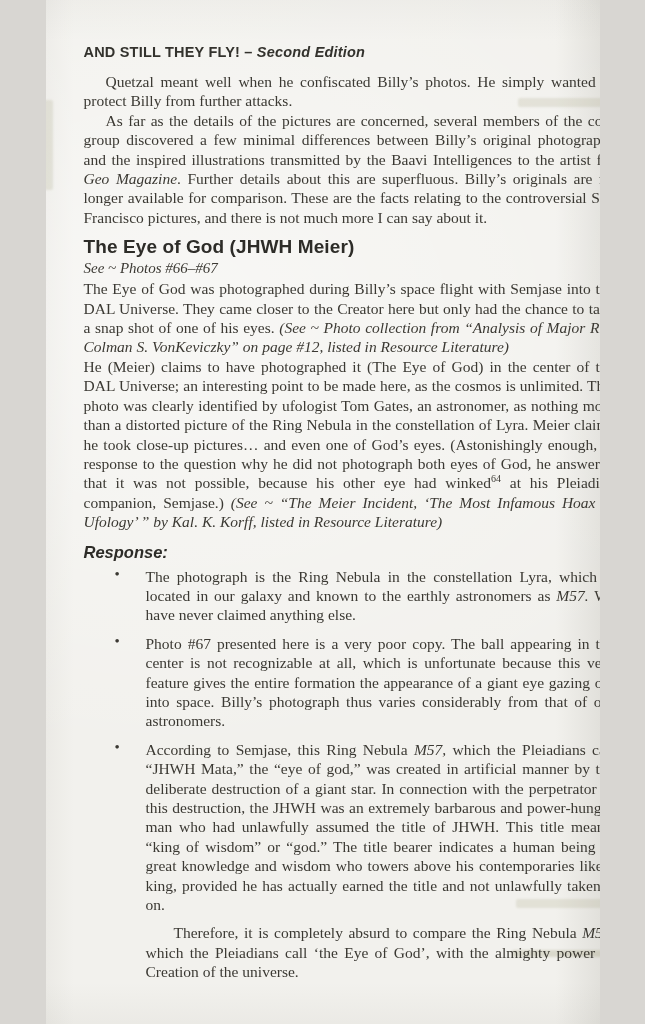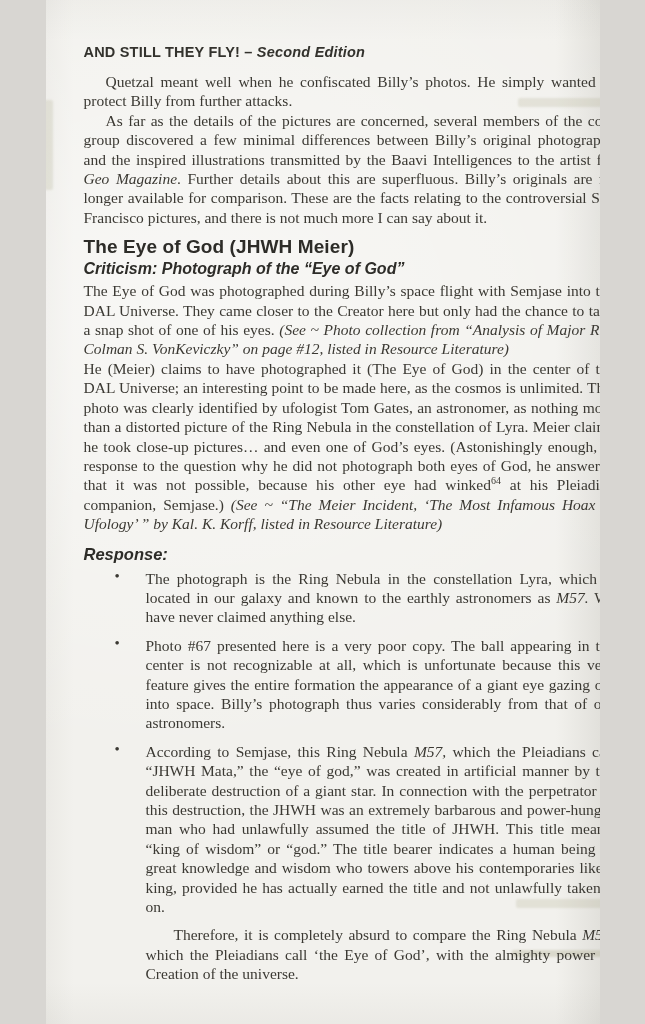--- a/index.html
+++ b/index.html
@@ -82,21 +82,21 @@
   <div class="bl soft" style="left:-2px;  top:100px; width:9px;   height:90px;"></div>
 
   <div class="content">
 
     <div class="running-head"><span>AND STILL THEY FLY! – </span><i>Second Edition</i></div>
 
     <p class="body indent">Quetzal meant well when he confiscated Billy’s photos. He simply wanted to protect Billy from further attacks.</p>
     <p class="body indent">As far as the details of the pictures are concerned, several members of the core group discovered a few minimal differences between Billy’s original photographs and the inspired illustrations transmitted by the Baavi Intelligences to the artist for <i>Geo Magazine</i>. Further details about this are superfluous. Billy’s originals are no longer available for comparison. These are the facts relating to the controversial San Francisco pictures, and there is not much more I can say about it.</p>
 
     <h2 class="section">The Eye of God (JHWH Meier)</h2>
-    <h3 class="criticism">Criticism: Photograph of the “Eye of God”</h3>
+    <p class="see">See ~ Photos #66–#67</p>
 
     <p class="body">The Eye of God was photographed during Billy’s space flight with Semjase into the DAL Universe. They came closer to the Creator here but only had the chance to take a snap shot of one of his eyes. <i>(See ~ Photo collection from “Analysis of Major Ret. Colman S. VonKeviczky” on page #12, listed in Resource Literature)</i></p>
     <p class="body">He (Meier) claims to have photographed it (The Eye of God) in the center of the DAL Universe; an interesting point to be made here, as the cosmos is unlimited. This photo was clearly identified by ufologist Tom Gates, an astronomer, as nothing more than a distorted picture of the Ring Nebula in the constellation of Lyra. Meier claims he took close-up pictures… and even one of God’s eyes. (Astonishingly enough, in response to the question why he did not photograph both eyes of God, he answered that it was not possible, because his other eye had winked<sup>64</sup> at his Pleiadian companion, Semjase.) <i>(See ~ “The Meier Incident, ‘The Most Infamous Hoax in Ufology’ ” by Kal. K. Korff, listed in Resource Literature)</i></p>
 
     <h3 class="response">Response:</h3>
 
     <ul class="bullets">
       <li>
         <span class="dot">•</span>
         <div class="btext">The photograph is the Ring Nebula in the constellation Lyra, which is located in our galaxy and known to the earthly astronomers as <i>M57.</i> We have never claimed anything else.</div>

